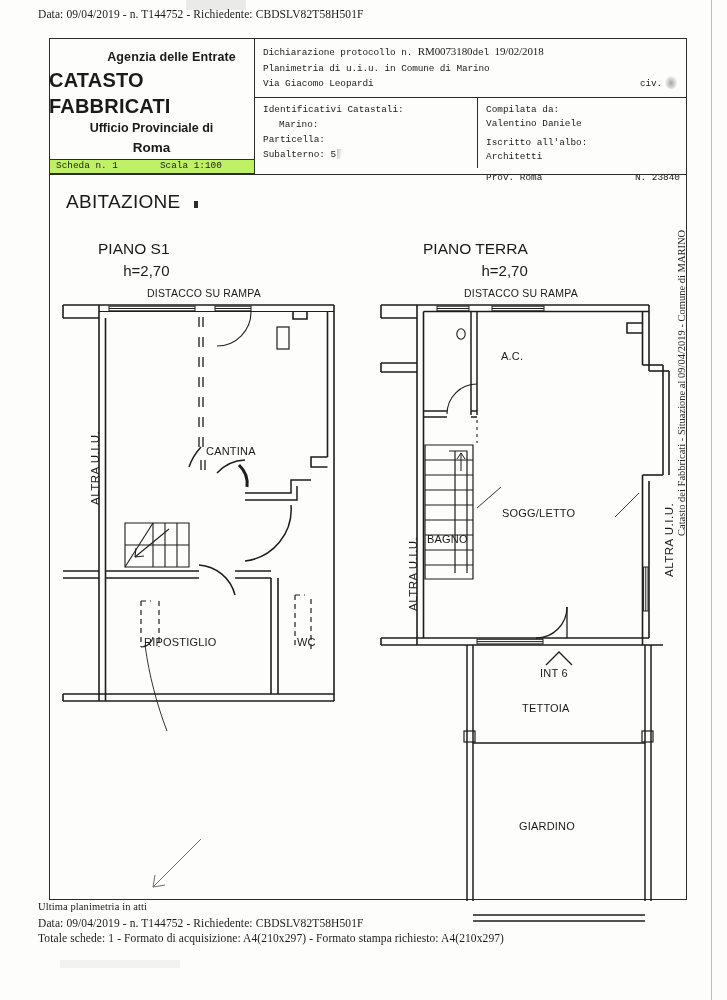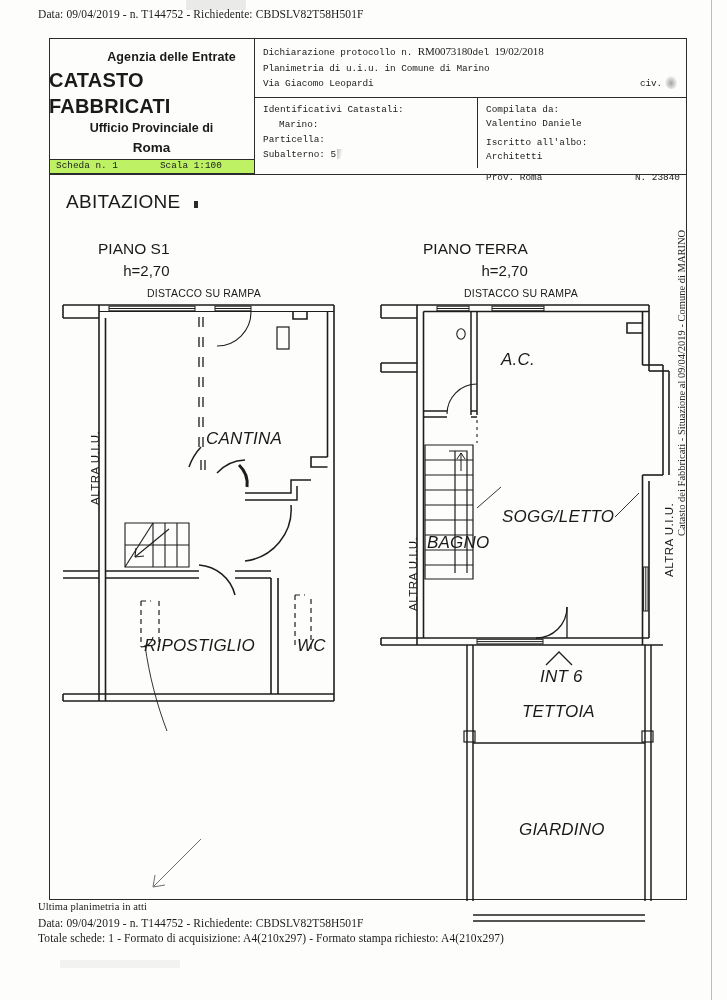--- a/index.html
+++ b/index.html
@@ -118,23 +118,22 @@
   #title-s1{left:49px;top:63px;}
   #title-pt{left:374px;top:63px;}
   .plan-h{font-size:15px;}
 
   .distacco{
     position:absolute;font-size:10.5px;letter-spacing:.2px;white-space:nowrap;
   }
   #dist-s1{left:98px;top:112px;}
   #dist-pt{left:415px;top:112px;}      
   .lbl{
-    position:absolute;font-size:17px;letter-spacing:.2px;white-space:nowrap;
+    position:absolute;font-size:11px;letter-spacing:.2px;white-space:nowrap;
     color:#1a1a1a;
-    font-style:italic;
   }
   .vlbl{
     position:absolute;font-size:11.5px;letter-spacing:.5px;white-space:nowrap;
     transform:rotate(-90deg);transform-origin:0 0;
   }
   .vlbl-r{
     position:absolute;font-size:11.5px;letter-spacing:.5px;white-space:nowrap;
     transform:rotate(-90deg);transform-origin:0 0;
   }
   svg.draw{position:absolute;left:0;top:0;overflow:visible;}
@@ -356,21 +355,21 @@
       <g stroke="#1d1d1d" fill="none" stroke-width=".9">
         <path d="M96,470 C100,500 108,530 118,556"></path>
       </g>
 
       <g stroke="#6d6d6d" fill="none" stroke-width="1">
         <path d="M104,712 L152,664"></path>
         <path d="M104,712 L106,700 M104,712 L116,710"></path>
       </g>
     </svg>
 
-    <div class="lbl" style="left:157px;top:254px;">CANTINA</div>
+    <div class="lbl" style="left:157px;top:270px;">CANTINA</div>
     <div class="lbl" style="left:95px;top:461px;">RIPOSTIGLIO</div>
     <div class="lbl" style="left:248px;top:461px;">WC</div>
     <div class="vlbl" style="left:40px;top:330px;">ALTRA U.I.U.</div>
 
     <svg class="draw" width="638" height="726">
       <g stroke="#1d1d1d" fill="none" stroke-width="1.6">
 
         <path d="M368,130 L368,470"></path>
         <path d="M374.5,136.5 L374.5,463"></path>
 

